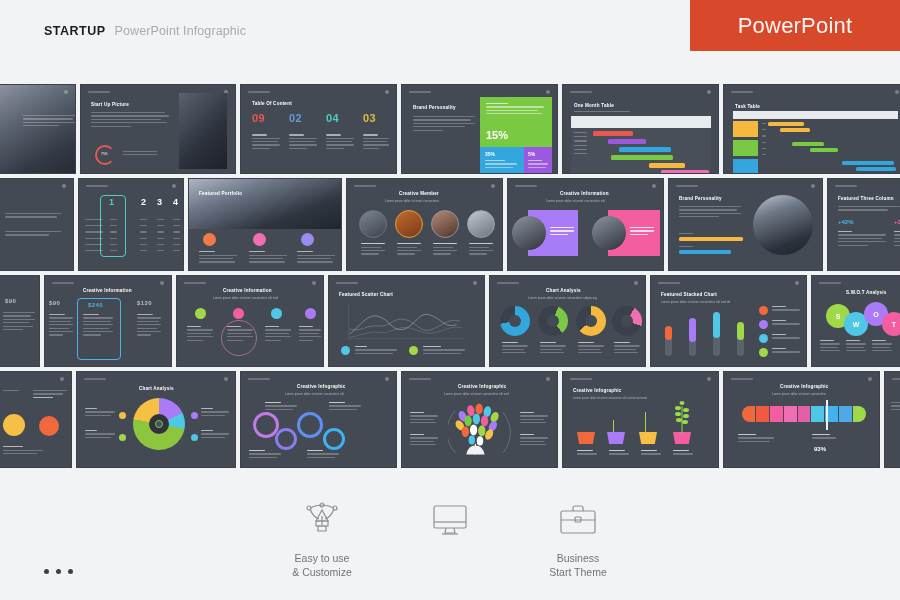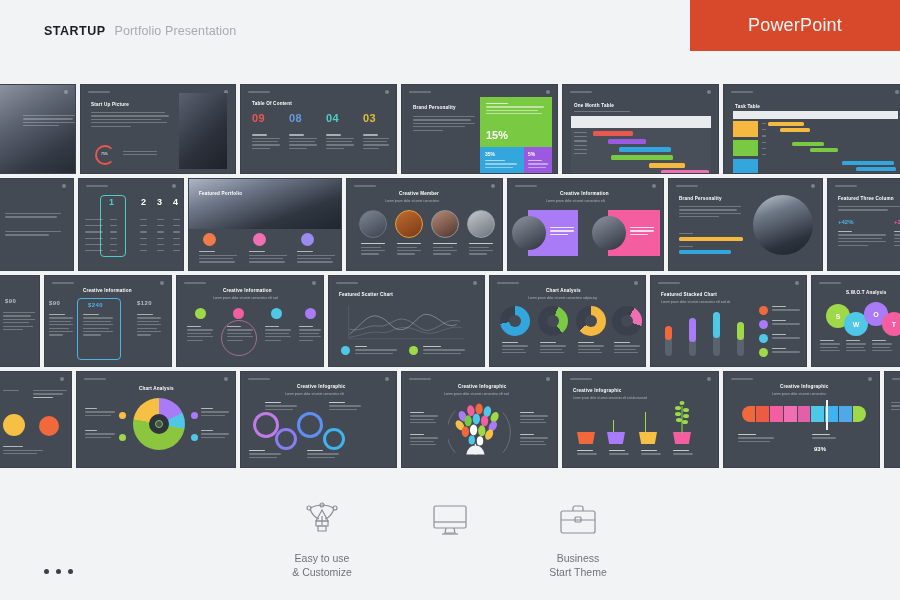--- a/index.html
+++ b/index.html
@@ -19,21 +19,21 @@
   .brand-block {
     position: absolute; left: 44px; top: 24px;
     display: flex; align-items: baseline; gap: 9px;
   }
   .brand-name { font-size: 12.5px; font-weight: bold; color: #1b1d21; letter-spacing: .5px; }
   .brand-sub  { font-size: 12.5px; color: #a7abb1; letter-spacing: .1px; }
   .pp-badge {
     position: absolute; left: 690px; top: 0; width: 210px; height: 51px;
     background: #d8482a; display: flex; align-items: center; justify-content: center;
   }
-  .pp-badge span { color: #fdf6f4; font-size: 18px; letter-spacing: .2px; }
+  .pp-badge span { color: #fdf6f4; font-size: 22px; letter-spacing: .2px; }
 
   
   .grid { position: absolute; left: 0; top: 84px; width: 900px; }
   .row { position: relative; width: 900px; display: flex; gap: 4px; margin-bottom: 4px; }
   .row.r1 { height: 90px; }
   .row.r2 { height: 93px; }
   .row.r3 { height: 92px; }
   .row.r4 { height: 97px; }
 
   .slide {
@@ -82,21 +82,21 @@
   .dots i { width: 5px; height: 5px; border-radius: 50%; background: #3d4046; display: block; }
 </style>
 </head>
 <body>
 
 <div class="page">
 
   <div class="header">
     <div class="brand-block">
       <span class="brand-name">STARTUP</span>
-      <span class="brand-sub">Portfolio Presentation</span>
+      <span class="brand-sub">PowerPoint Infographic</span>
     </div>
     <div class="pp-badge">
       <span>PowerPoint</span>
     </div>
   </div>
 
   <div class="grid">
 
     <div class="row r1">
 
@@ -129,21 +129,21 @@
             <i style="width:34px"></i>
             <i style="width:34px;height:.8px"></i>
           </div>
       </div>
 
       <div class="slide" style="width:157px">
         <div class="tag"></div>
           <div class="corner"></div>
         <div class="s-title" style="left:11px;top:16px">Table Of Content</div>
         <div class="s-num" style="left:11px;top:27px;color:#e8584f">09</div>
-        <div class="s-num" style="left:48px;top:27px;color:#6699dd">08</div>
+        <div class="s-num" style="left:48px;top:27px;color:#6699dd">02</div>
         <div class="s-num" style="left:85px;top:27px;color:#4ecdc4">04</div>
         <div class="s-num" style="left:122px;top:27px;color:#d8c03a">03</div>
         <div class="lines" style="left:11px;top:49px">
             <i style="width:15px;height:1.5px;background:rgba(255,255,255,.55)"></i>
             <i style="width:28px"></i>
             <i style="width:26px"></i>
             <i style="width:28px"></i>
             <i style="width:18px"></i>
           </div>
         <div class="lines" style="left:48px;top:49px">

